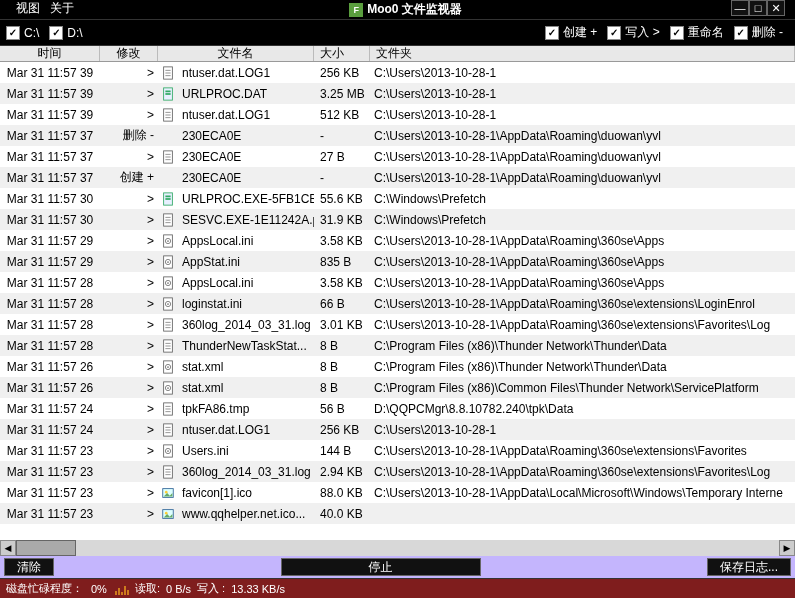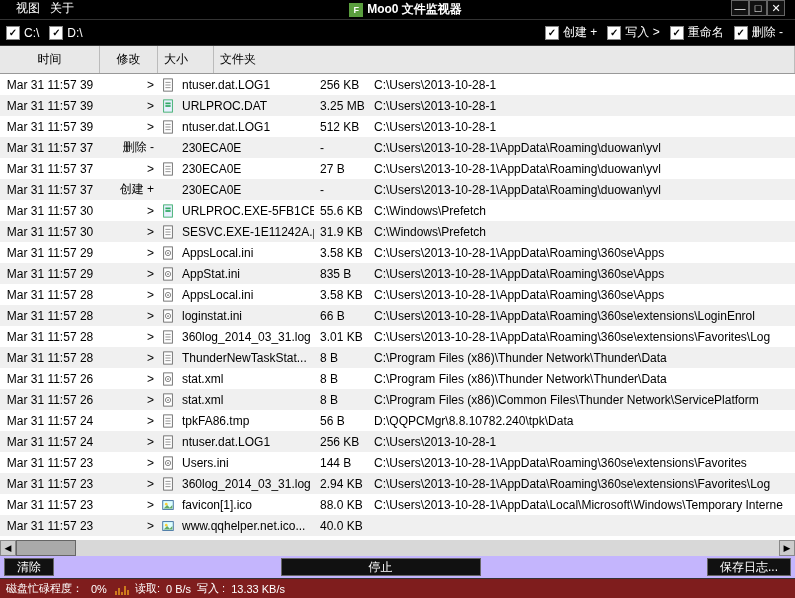--- a/index.html
+++ b/index.html
@@ -9,21 +9,21 @@
 .menu-item { cursor: pointer; color: #fff; }
 .title-center { flex: 1; text-align: center; font-weight: bold; display: flex; align-items: center; justify-content: center; gap: 4px; }
 .title-icon { width: 14px; height: 14px; background: #5a9e3e; color: #fff; display: inline-flex; align-items: center; justify-content: center; font-size: 9px; font-weight: bold; }
 .win-controls { display: flex; }
 .win-btn { width: 18px; height: 16px; border: 1px solid #666; background: #111; color: #fff; display: flex; align-items: center; justify-content: center; cursor: pointer; font-size: 11px; }
 .filterbar { height: 26px; background: #000; display: flex; align-items: center; padding: 2px 6px; gap: 4px; border-bottom: 1px solid #333; }
 .chk { width: 14px; height: 14px; border: 1px solid #888; background: #fff; display: inline-flex; align-items: center; justify-content: center; font-size: 10px; color: #000; cursor: pointer; }
 .chk.checked::after { content: "✓"; font-weight: bold; }
 .chk-label { color: #fff; margin-right: 6px; }
 .spacer { flex: 1; }
-.header-row { height: 28px; background: #e8e8e8; color: #000; display: flex; border-bottom: 1px solid #999; }
+.header-row { height: 16px; background: #e8e8e8; color: #000; display: flex; border-bottom: 1px solid #999; }
 .col { border-right: 1px solid #bbb; display:flex; align-items:center; }
 .col.time { width: 100px; padding: 0 6px; justify-content: center; }
 .col.modify { width: 58px; padding: 0 4px; justify-content: center; }
 .col.fileicon { width: 20px; justify-content: center; }
 .col.name { width: 136px; }
 .col.namehdr { width: 156px; justify-content: center; }
 .col.size { width: 56px; padding: 0 6px; }
 .col.folder { flex: 1; padding: 0 6px; }
 .table-body { flex: 1; overflow-y: hidden; background: #fff; color: #000; }
 .row { height: 21px; display: flex; align-items: center; }
@@ -76,20 +76,21 @@
   <span class="chk-label">写入 &gt;</span>
   <span class="chk checked"></span>
   <span class="chk-label">重命名</span>
   <span class="chk checked"></span>
   <span class="chk-label">删除 -</span>
 </div>
 
 <div class="header-row">
   <div class="col time">时间</div>
   <div class="col modify">修改</div>
+  <div class="col namehdr">文件名</div>
   <div class="col size">大小</div>
   <div class="col folder">文件夹</div>
 </div>
 
 <div class="table-body" id="table-body">
     <div class="row">
       <div class="col time">Mar 31  11:57 39</div>
       <div class="col modify">&gt;</div>
       <div class="col fileicon">
         <svg class="fi" viewBox="0 0 16 16">

